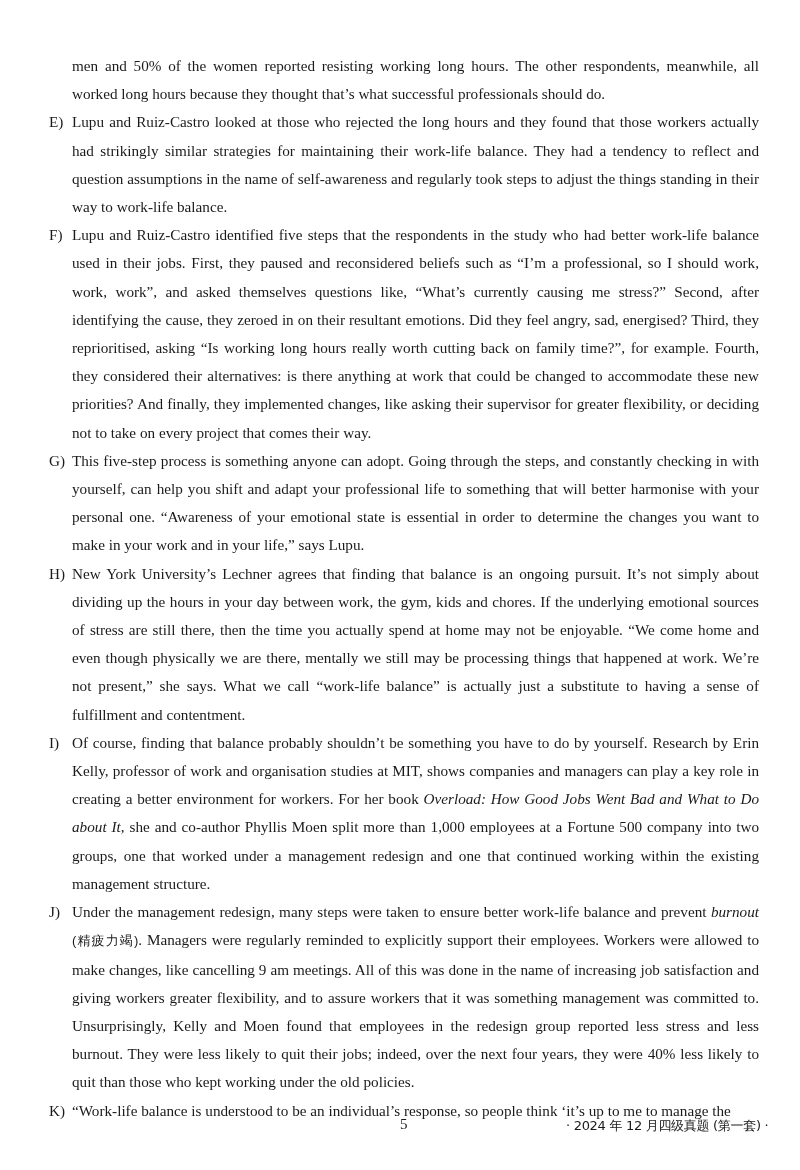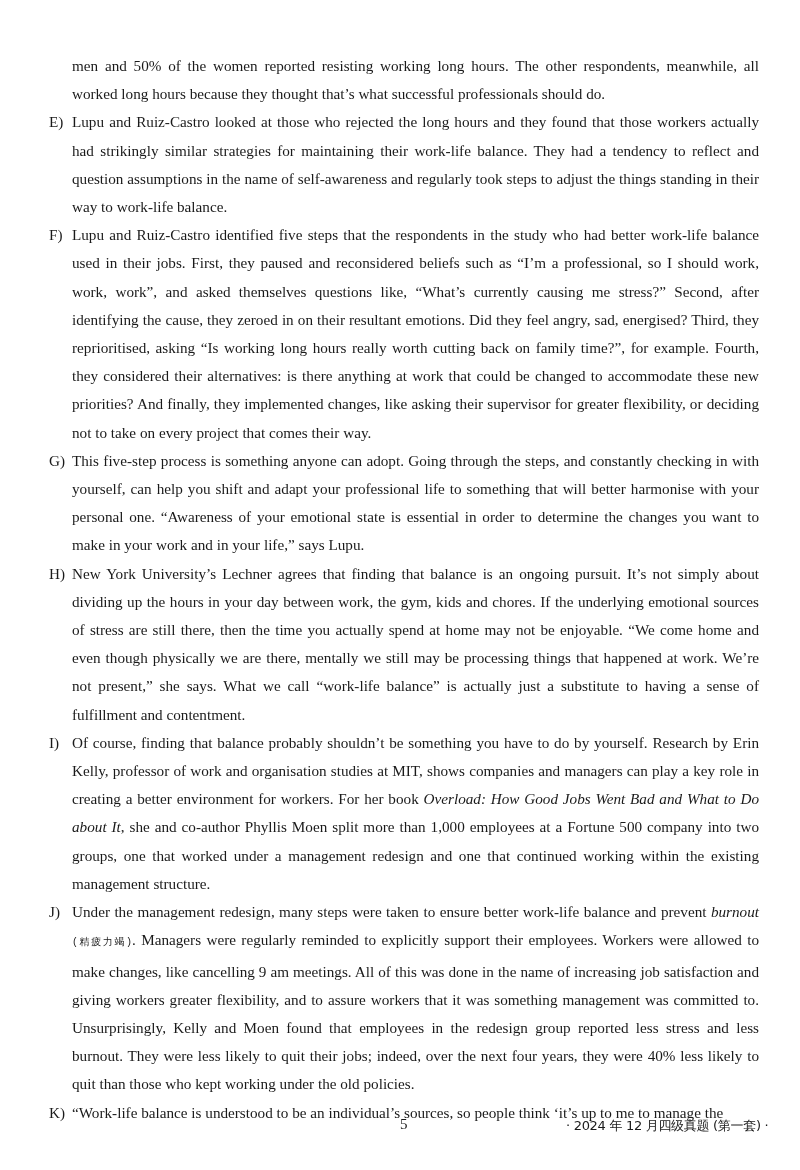--- a/index.html
+++ b/index.html
@@ -16,21 +16,21 @@
     font-size: 15.2px;
     line-height: 28.2px;
     text-align: justify;
     margin: 0;
   }
   .para .label {
     position: absolute; left: 0; top: 0;
   }
   .para.cont { padding-left: 23px; }
   em { font-style: italic; }
-  .cjk { font-family: Liberation Mono, monospace; font-size: 10px; }
+  .cjk { font-family: Liberation Sans, sans-serif; font-size: 13px; }
   .footer-num {
     position: absolute; left: 396px; top: 1116px;
     font-size: 15px;
   }
   .footer-label {
     position: absolute; left: 562px; top: 1117px;
     font-size: 13px; font-family: "DejaVu Sans", "Liberation Serif", sans-serif;
     letter-spacing: -0.3px;
     text-align: right;
   }
@@ -70,20 +70,20 @@
       <span>Of course, finding that balance probably shouldn’t be something you have to do by yourself. Research by Erin Kelly, professor of work and organisation studies at MIT, shows companies and managers can play a key role in creating a better environment for workers. For her book </span><em>Overload: How Good Jobs Went Bad and What to Do about It</em><span>, she and co-author Phyllis Moen split more than 1,000 employees at a Fortune 500 company into two groups, one that worked under a management redesign and one that continued working within the existing management structure.</span>
     </p>
 
     <p class="para">
       <span class="label">J)</span>
       <span>Under the management redesign, many steps were taken to ensure better work-life balance and prevent </span><em>burnout</em> <span class="cjk">(精疲力竭)</span><span>. Managers were regularly reminded to explicitly support their employees. Workers were allowed to make changes, like cancelling 9 am meetings. All of this was done in the name of increasing job satisfaction and giving workers greater flexibility, and to assure workers that it was something management was committed to. Unsurprisingly, Kelly and Moen found that employees in the redesign group reported less stress and less burnout. They were less likely to quit their jobs; indeed, over the next four years, they were 40% less likely to quit than those who kept working under the old policies.</span>
     </p>
 
     <p class="para">
       <span class="label">K)</span>
-      <span>“Work-life balance is understood to be an individual’s sources, so people think ‘it’s up to me to manage the</span>
+      <span>“Work-life balance is understood to be an individual’s response, so people think ‘it’s up to me to manage the</span>
     </p>
 
   </div>
 
   <div class="footer-num">5</div>
   <div class="footer-label">· 2024 年 12 月四级真题 (第一套) ·</div>
 </div>
 
 </body></html>

